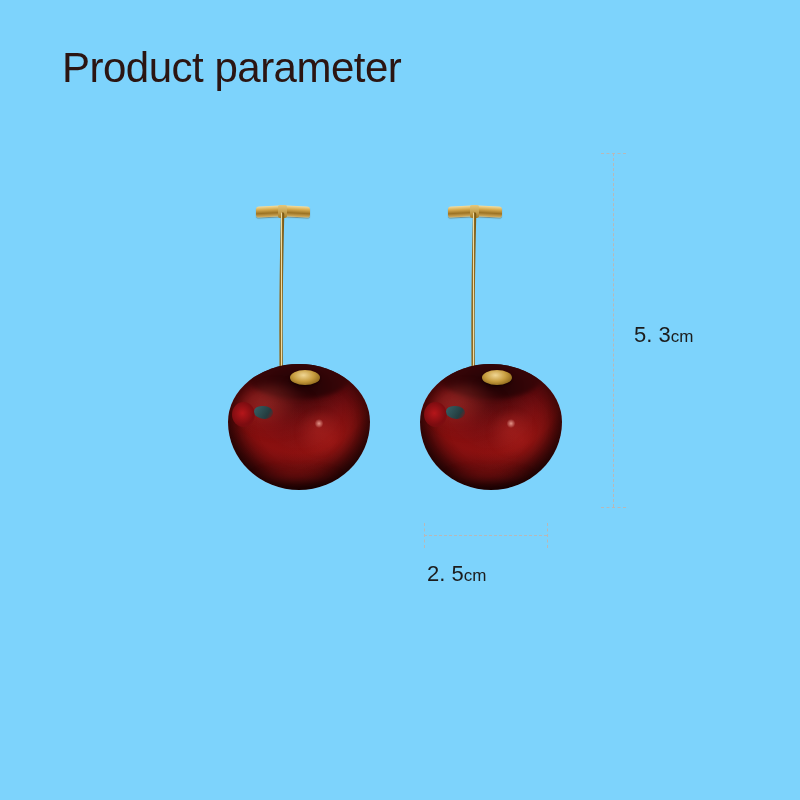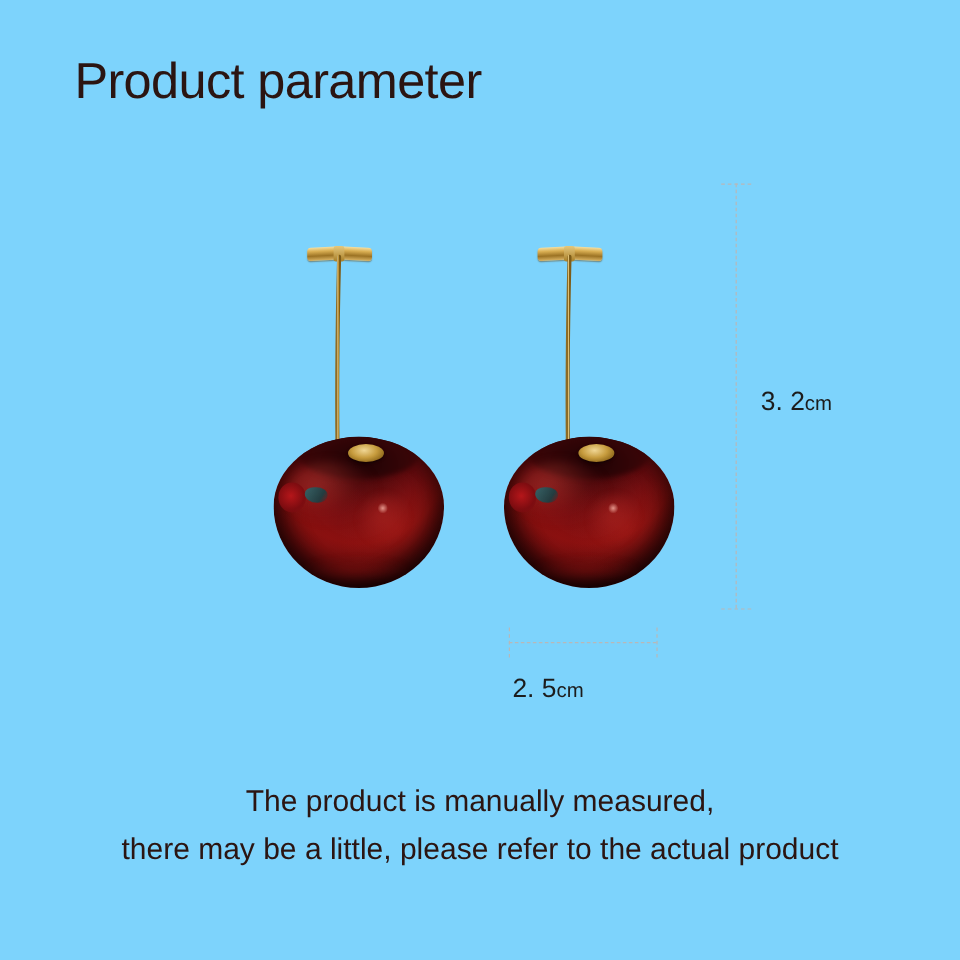--- a/index.html
+++ b/index.html
@@ -314,28 +314,24 @@
         <div class="gloss-bottom"></div>
       </div>
       <div class="stem-socket"></div>
     </div>
   </div>
 
   <div class="dim-line-v"></div>
   <div class="dim-tick-h" id="dim-v-tick-top"></div>
   <div class="dim-tick-h" id="dim-v-tick-bottom"></div>
   <div id="dim-label-v">
-    <span>3. 2</span><span class="unit">cm</span>
+    <span>5. 3</span><span class="unit">cm</span>
   </div>
 
   <div class="dim-line-h"></div>
   <div class="dim-tick-v" id="dim-h-tick-left"></div>
   <div class="dim-tick-v" id="dim-h-tick-right"></div>
   <div id="dim-label-h">
     <span>2. 5</span><span class="unit">cm</span>
   </div>
 
-  <div id="disclaimer">
-    <div>The product is manually measured,</div>
-    <div>there may be a little, please refer to the actual product</div>
-  </div>
 
 </div>
 
 </body></html>

